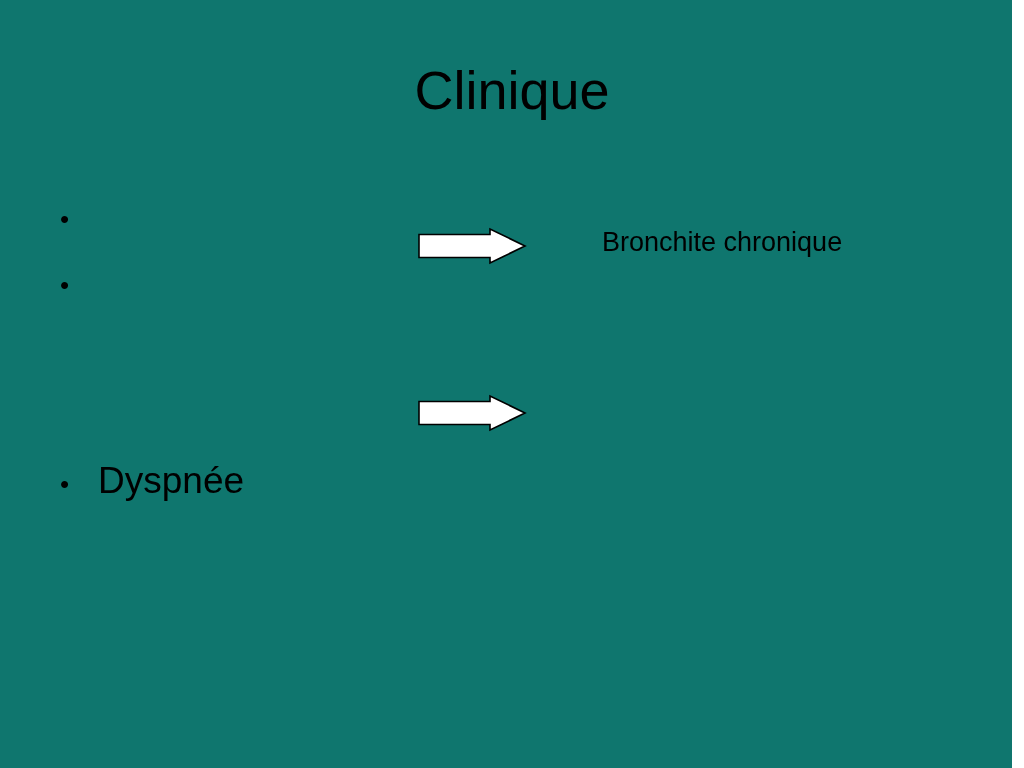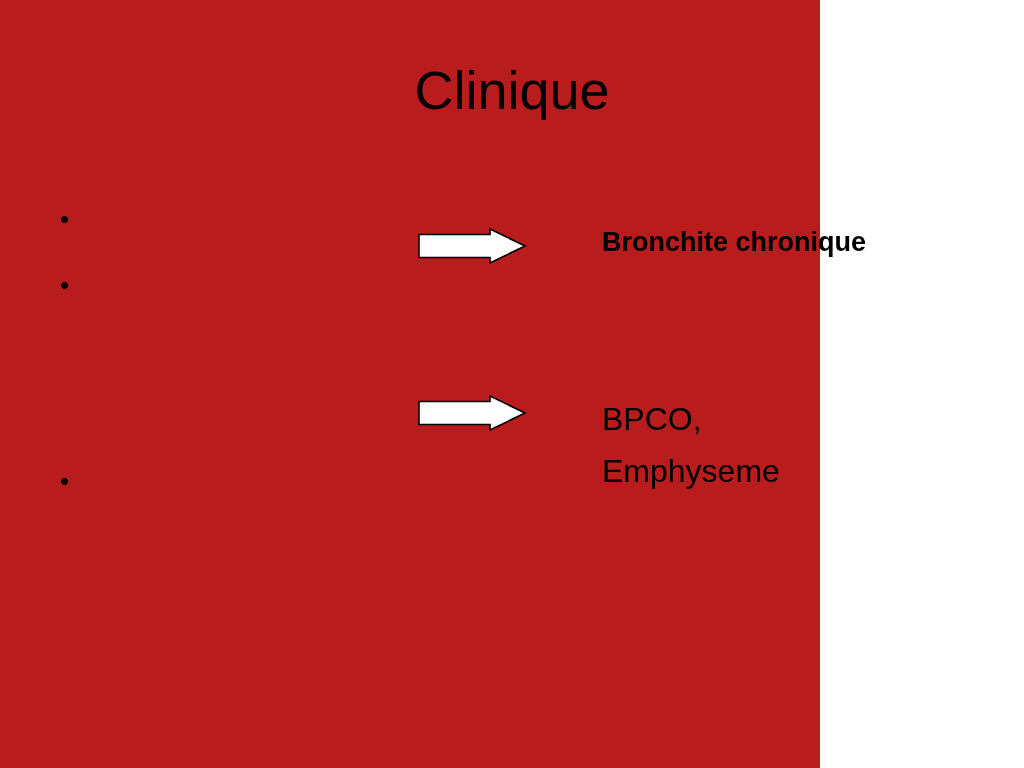--- a/index.html
+++ b/index.html
@@ -9,23 +9,23 @@
   body {
     width: 1024px;
     height: 768px;
     background: #ffffff;
     font-family: "Liberation Sans", sans-serif;
     color: #000000;
     overflow: hidden;
   }
   .slide {
     position: relative;
-    width: 820px;
+    width: 1012px;
     height: 768px;
-    background: #b91c1c;
+    background: #0f766e;
   }
   .slide-title {
     position: absolute;
     left: 0;
     top: 58px;
     width: 1024px;
     text-align: center;
     font-size: 54px;
     line-height: 64px;
     font-weight: 400;
@@ -83,21 +83,20 @@
   .result-label {
     position: absolute;
     color: #000000;
     white-space: nowrap;
   }
   .result-one {
     left: 602px;
     top: 225px;
     font-size: 27px;
     line-height: 34px;
-    font-weight: bold;
   }
   .result-two {
     left: 602px;
     top: 393px;
     font-size: 32px;
     line-height: 52px;
   }
   .result-two .line { display: block; }
 </style>
 </head>
@@ -112,36 +111,33 @@
     <div class="bullet-row">
       <span class="bullet-mark">•</span>
     </div>
 
     <div class="bullet-row">
       <span class="bullet-mark">•</span>
     </div>
 
     <div class="bullet-row second-group">
       <span class="bullet-mark">•</span>
+      <span class="bullet-text">Dyspnée</span>
     </div>
 
   </div>
 
   <div class="arrow arrow-one">
     <svg viewBox="0 0 110 38" xmlns="http://www.w3.org/2000/svg">
       <polygon points="2,7.5 73,7.5 73,2 108,19 73,36 73,30.5 2,30.5" fill="#ffffff" stroke="#000000" stroke-width="1.6" stroke-linejoin="miter"></polygon>
     </svg>
   </div>
 
   <div class="arrow arrow-two">
     <svg viewBox="0 0 110 38" xmlns="http://www.w3.org/2000/svg">
       <polygon points="2,7.5 73,7.5 73,2 108,19 73,36 73,30.5 2,30.5" fill="#ffffff" stroke="#000000" stroke-width="1.6" stroke-linejoin="miter"></polygon>
     </svg>
   </div>
 
   <div class="result-label result-one">Bronchite chronique</div>
 
-  <div class="result-label result-two">
-    <span class="line">BPCO,</span>
-    <span class="line">Emphyseme</span>
-  </div>
 
 </div>
 
 </body></html>

